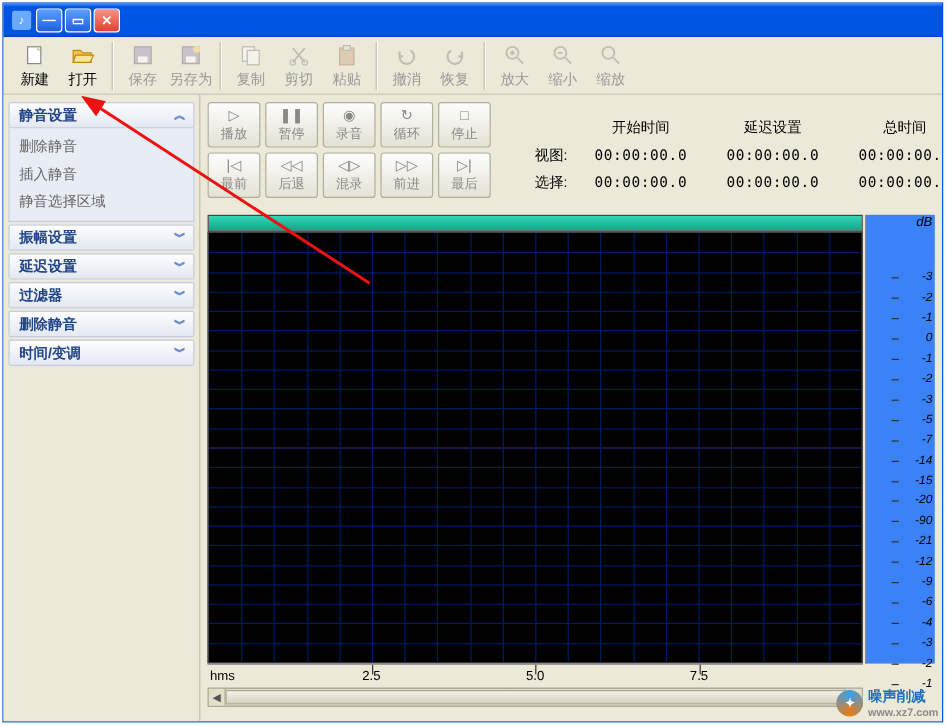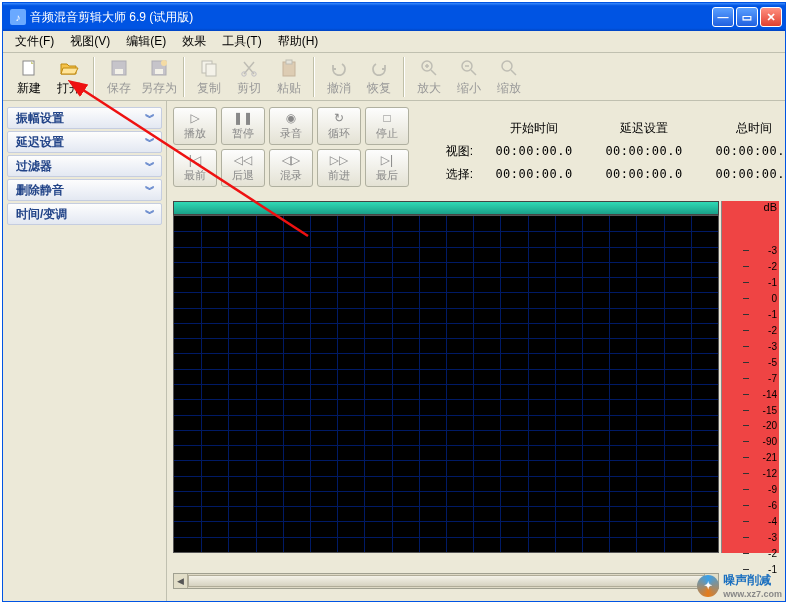--- a/index.html
+++ b/index.html
@@ -56,54 +56,45 @@
 .wave-canvas .hline { position: absolute; left: 0; right: 0; height: 1px; background: #001a66; }
 .wave-canvas .vline { position: absolute; top: 0; bottom: 0; width: 1px; background: #001a66; }
 .wave-canvas .midline { position: absolute; left: 0; right: 0; height: 1px; background: #a02020; top: 50%; }
 .wave-ruler { position: absolute; bottom: -18px; left: 0; right: 60px; height: 18px; background: #ece9d8; border-top: 1px solid #888; font-size: 11px; }
 .wave-ruler .tick { position: absolute; top: 0; border-left: 1px solid #333; height: 8px; }
 .wave-ruler .tl { position: absolute; top: 4px; font-size: 11px; transform: translateX(-50%); }
 .wave-scroll { position: absolute; bottom: -36px; left: 0; right: 60px; height: 16px; background: #ded9c5; border: 1px solid #a0a090; }
 .wave-scroll .thumb { position: absolute; top: 1px; bottom: 1px; left: 14px; right: 14px; background: linear-gradient(to bottom,#f4f2e8,#d6d2c0); border: 1px solid #b0ac98; }
 .wave-scroll .arr { position: absolute; top: 0; bottom: 0; width: 14px; background: #e2dec8; display:flex; align-items:center; justify-content:center; font-size:9px; color:#555;}
 .wave-scroll .arr.l { left: 0; border-right:1px solid #b0ac98;} .wave-scroll .arr.r { right: 0; border-left:1px solid #b0ac98;}
-.db-scale { position: absolute; top: 0; right: 0; bottom: 0; width: 58px; background: #ef4444; border-left: 1px solid #888; font-size: 10px; }
+.db-scale { position: absolute; top: 0; right: 0; bottom: 0; width: 58px; background: #3b82f6; border-left: 1px solid #888; font-size: 10px; font-style: italic; }
 .db-scale .dbhdr { position: absolute; top: 0; right: 2px; font-size: 11px; color: #000; }
 .db-scale .dbt { position: absolute; right: 30px; border-top: 1px solid #333; width: 6px; }
 .db-scale .dbl { position: absolute; right: 2px; transform: translateY(-50%); width: 28px; text-align: right; }
 
 .bottom-space { height: 42px; }
 
 .arrow-ann { position: absolute; pointer-events: none; }
 .watermark { position: absolute; right: 6px; bottom: 6px; font-size: 12px; display: flex; align-items: center; gap: 4px; color: #1a6fbf; font-weight: bold; }
 .watermark .wicon { width: 22px; height: 22px; border-radius: 50%; background: conic-gradient(#3aa0e8, #e67c1a, #3aa0e8); display:flex; align-items:center; justify-content:center; color:#fff; font-size:10px; }
 </style>
 </head>
 <body>
 
 <div class="window">
 
   <div class="titlebar">
     <div class="ticon">♪</div>
-    <div class="ttext">音频混音剪辑大师 6.9 (试用版)</div>
     <div class="tbtns">
       <div class="tbtn min">—</div>
       <div class="tbtn max">▭</div>
       <div class="tbtn close">✕</div>
     </div>
   </div>
 
-  <div class="menubar">
-    <div class="mitem">文件(F)</div>
-    <div class="mitem">视图(V)</div>
-    <div class="mitem">编辑(E)</div>
-    <div class="mitem">效果</div>
-    <div class="mitem">工具(T)</div>
-    <div class="mitem">帮助(H)</div>
-  </div>
 
   <div class="toolbar">
     <div class="tbbtn enabled">
       <div class="tbicon">
           <svg width="18" height="18">
             <rect x="3" y="2" width="11" height="14" fill="#fff" stroke="#888"></rect>
             <path d="M11 2 L14 5 L11 5 Z" fill="#cc8"></path>
           </svg>
         </div>
       <span>新建</span>
@@ -208,20 +199,31 @@
             <circle cx="7" cy="7" r="5" fill="none" stroke="#888" stroke-width="1.5"></circle>
             <path d="M11 11 L16 16" stroke="#888" stroke-width="1.5"></path>
           </svg>
         </div>
       <span>缩放</span>
     </div>
   </div>
 
   <div class="body">
     <div class="sidebar">
+      <div class="acc">
+        <div class="acc-head">
+          <span>静音设置</span>
+          <span class="acc-chevrons">︽</span>
+        </div>
+        <div class="acc-body">
+          <div class="sitem">删除静音</div>
+          <div class="sitem">插入静音</div>
+          <div class="sitem">静音选择区域</div>
+        </div>
+      </div>
       <div class="acc">
           <div class="acc-head">
             <span>振幅设置</span>
             <span class="acc-chevrons">︾</span>
           </div>
         </div>
       <div class="acc">
           <div class="acc-head">
             <span>延迟设置</span>
             <span class="acc-chevrons">︾</span>
@@ -400,20 +402,29 @@
             <div class="dbl" style="top: 86.381%;">-6</div>
             <div class="dbt" style="top: 90.9048%;"></div>
             <div class="dbl" style="top: 90.9048%;">-4</div>
             <div class="dbt" style="top: 95.4286%;"></div>
             <div class="dbl" style="top: 95.4286%;">-3</div>
             <div class="dbt" style="top: 99.9524%;"></div>
             <div class="dbl" style="top: 99.9524%;">-2</div>
             <div class="dbt" style="top: 104.476%;"></div>
             <div class="dbl" style="top: 104.476%;">-1</div>
           </div>
+        <div class="wave-ruler">
+          <span class="tl" style="left:2px;transform:none">hms</span>
+          <span class="tick" style="left:25%"></span>
+            <span class="tl" style="left:25%">2.5</span>
+          <span class="tick" style="left:50%"></span>
+            <span class="tl" style="left:50%">5.0</span>
+          <span class="tick" style="left:75%"></span>
+            <span class="tl" style="left:75%">7.5</span>
+        </div>
         <div class="wave-scroll">
           <div class="arr l">◀</div>
           <div class="thumb"></div>
           <div class="arr r">▶</div>
         </div>
       </div>
       <div class="bottom-space"></div>
     </div>
   </div>
 </div>

